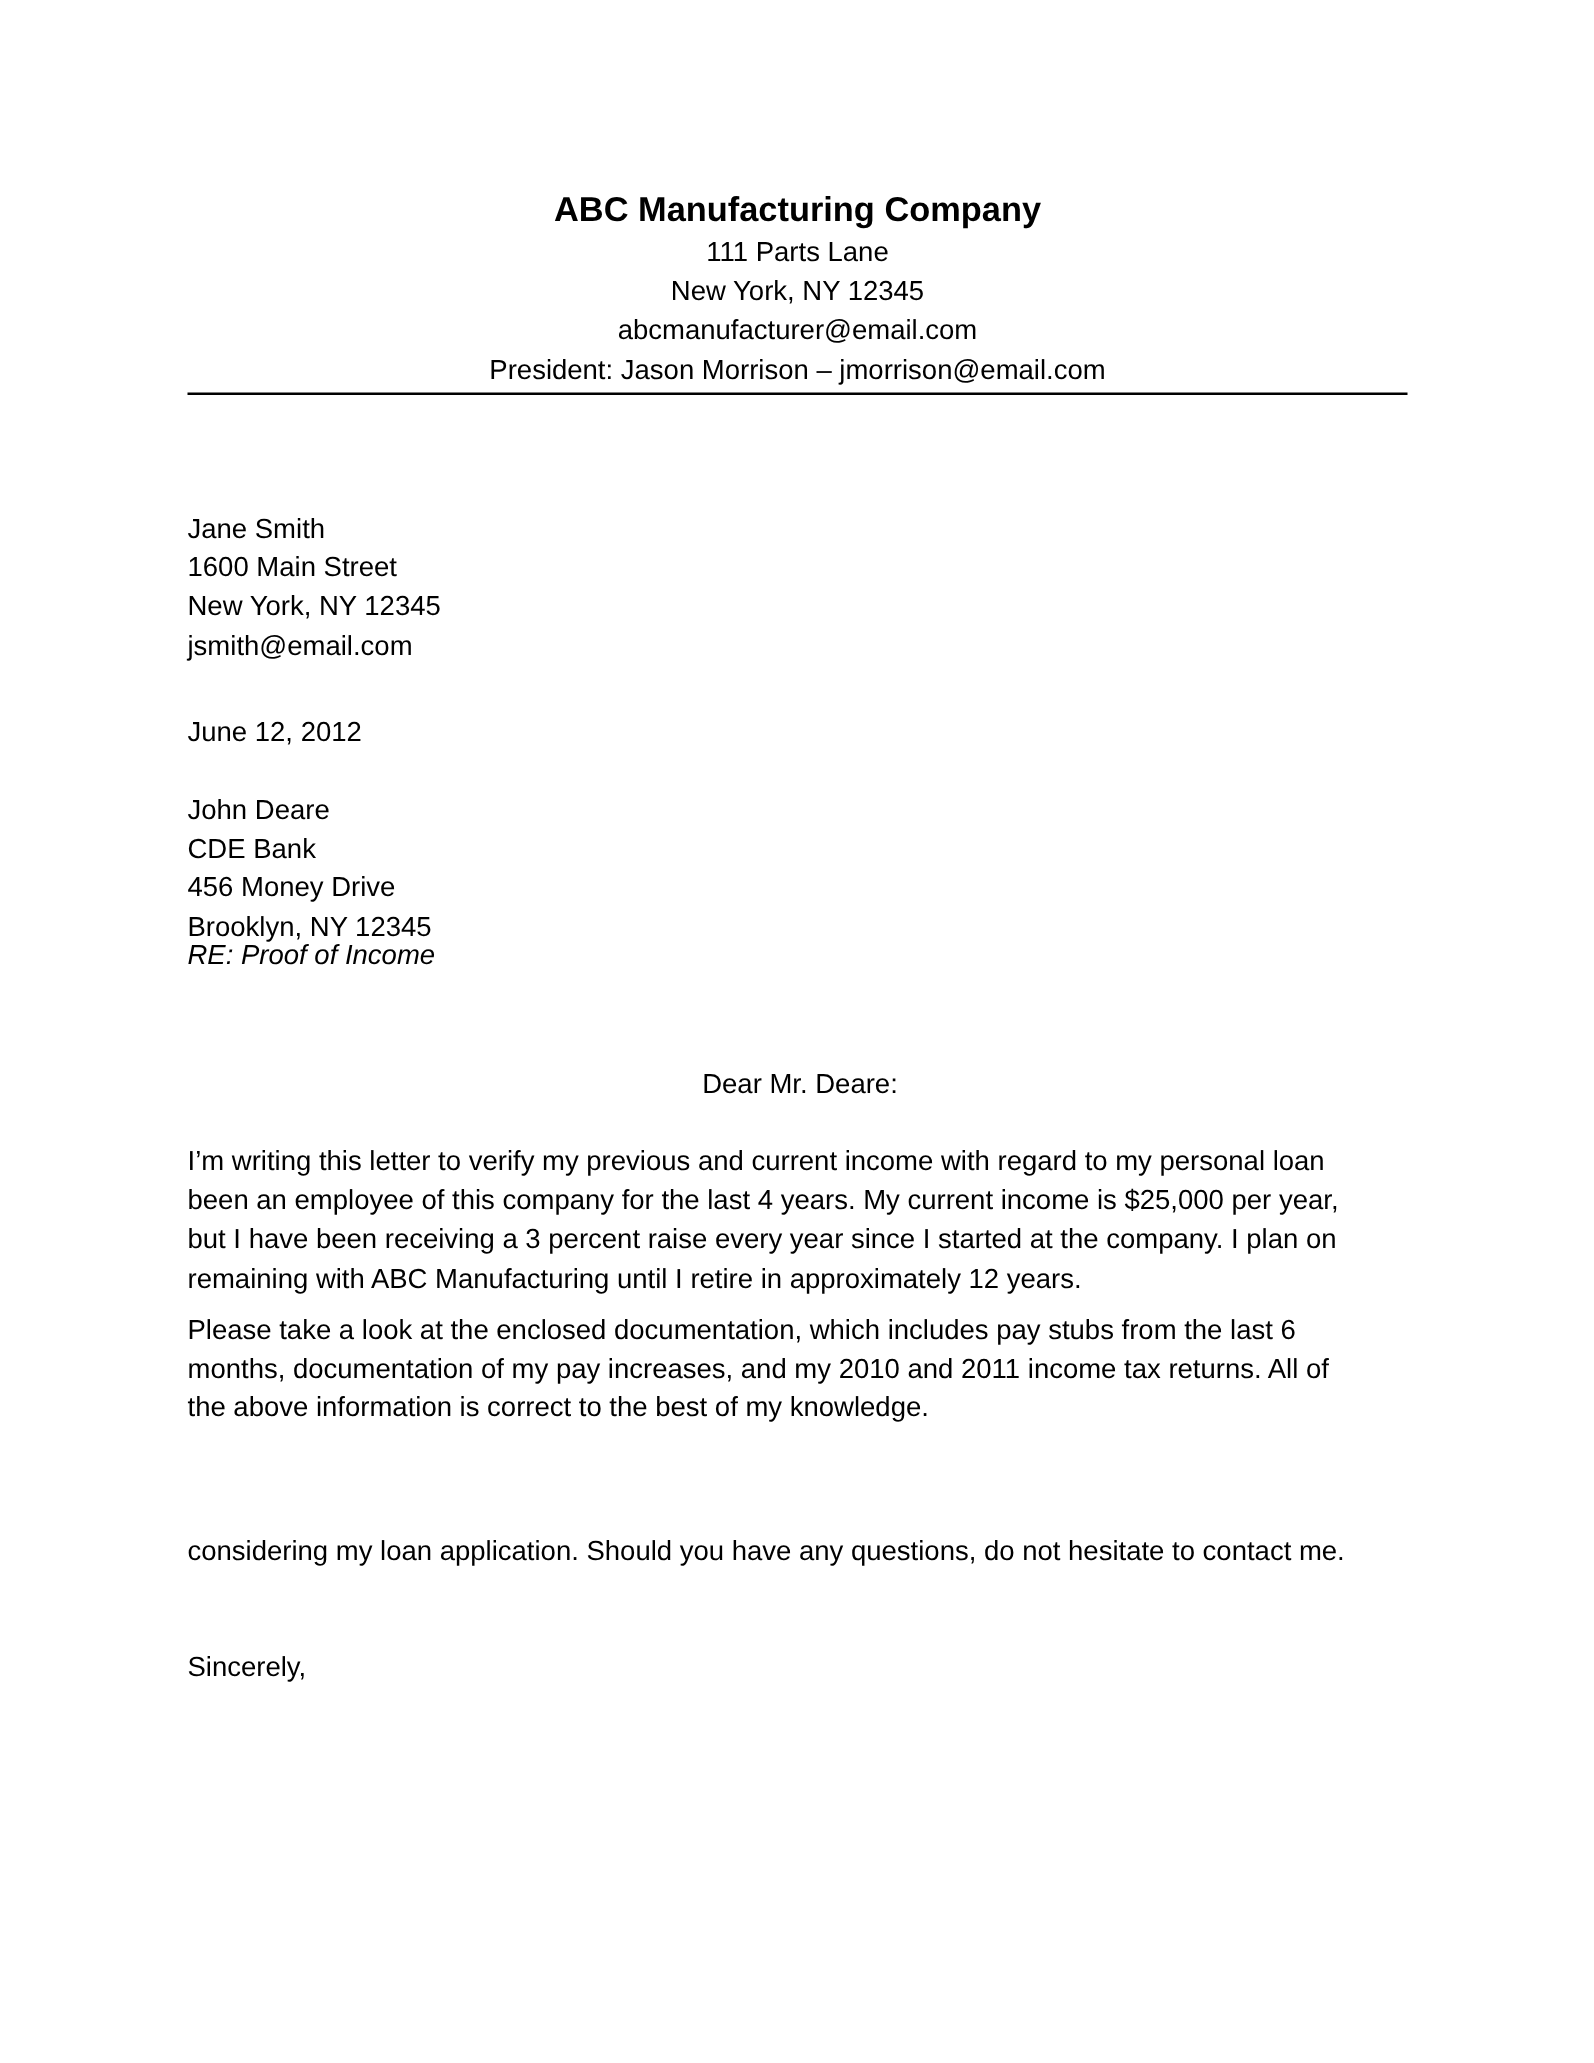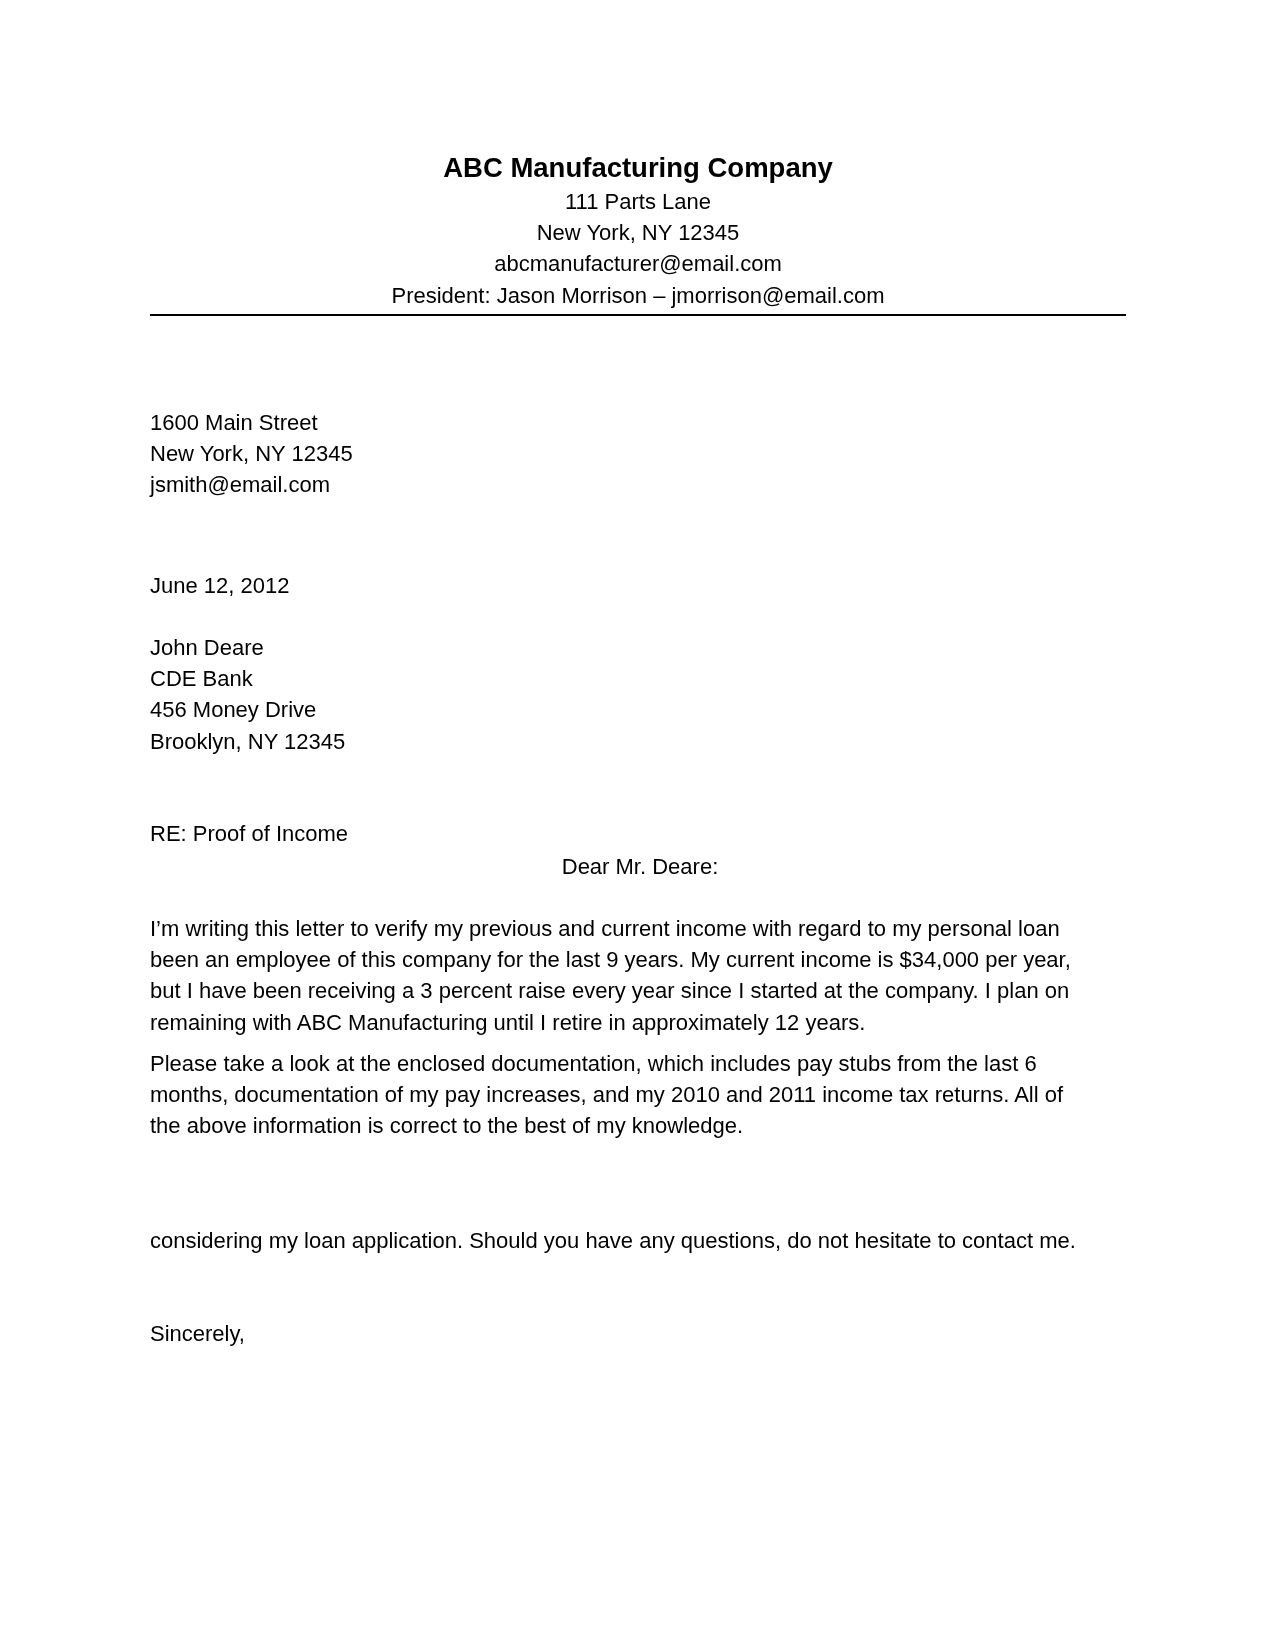--- a/index.html
+++ b/index.html
@@ -24,47 +24,48 @@
     <div class="title">ABC Manufacturing Company</div>
     <div class="hline">111 Parts Lane</div>
     <div class="hline">New York, NY 12345</div>
     <div class="hline">abcmanufacturer@email.com</div>
     <div class="hline">President: Jason Morrison – jmorrison@email.com</div>
   </div>
 
   <div class="rule"></div>
 
   <div class="block" style="top:407px;">
+    <div>Jane Smith</div>
     <div>1600 Main Street</div>
     <div>New York, NY 12345</div>
     <div>jsmith@email.com</div>
   </div>
 
   <div class="block" style="top:570px;">
     <div>June 12, 2012</div>
   </div>
 
   <div class="block" style="top:632px;">
     <div>John Deare</div>
     <div>CDE Bank</div>
     <div>456 Money Drive</div>
     <div>Brooklyn, NY 12345</div>
   </div>
 
-  <div class="block" style="top:818px;">
+  <div class="block" style="top:748px;font-style:italic;">
     <div>RE: Proof of Income</div>
   </div>
 
   <div class="block" style="top:851px;text-align:center;">
     <div>Dear Mr. Deare:</div>
   </div>
 
   <div class="para" style="top:913px;">
     <div>I’m writing this letter to verify my previous and current income with regard to my personal loan</div>
-    <div>been an employee of this company for the last 9 years. My current income is $34,000 per year,</div>
+    <div>been an employee of this company for the last 4 years. My current income is $25,000 per year,</div>
     <div>but I have been receiving a 3 percent raise every year since I started at the company. I plan on</div>
     <div>remaining with ABC Manufacturing until I retire in approximately 12 years.</div>
   </div>
 
   <div class="para" style="top:1048px;">
     <div>Please take a look at the enclosed documentation, which includes pay stubs from the last 6</div>
     <div>months, documentation of my pay increases, and my 2010 and 2011 income tax returns. All of</div>
     <div>the above information is correct to the best of my knowledge.</div>
   </div>
 

